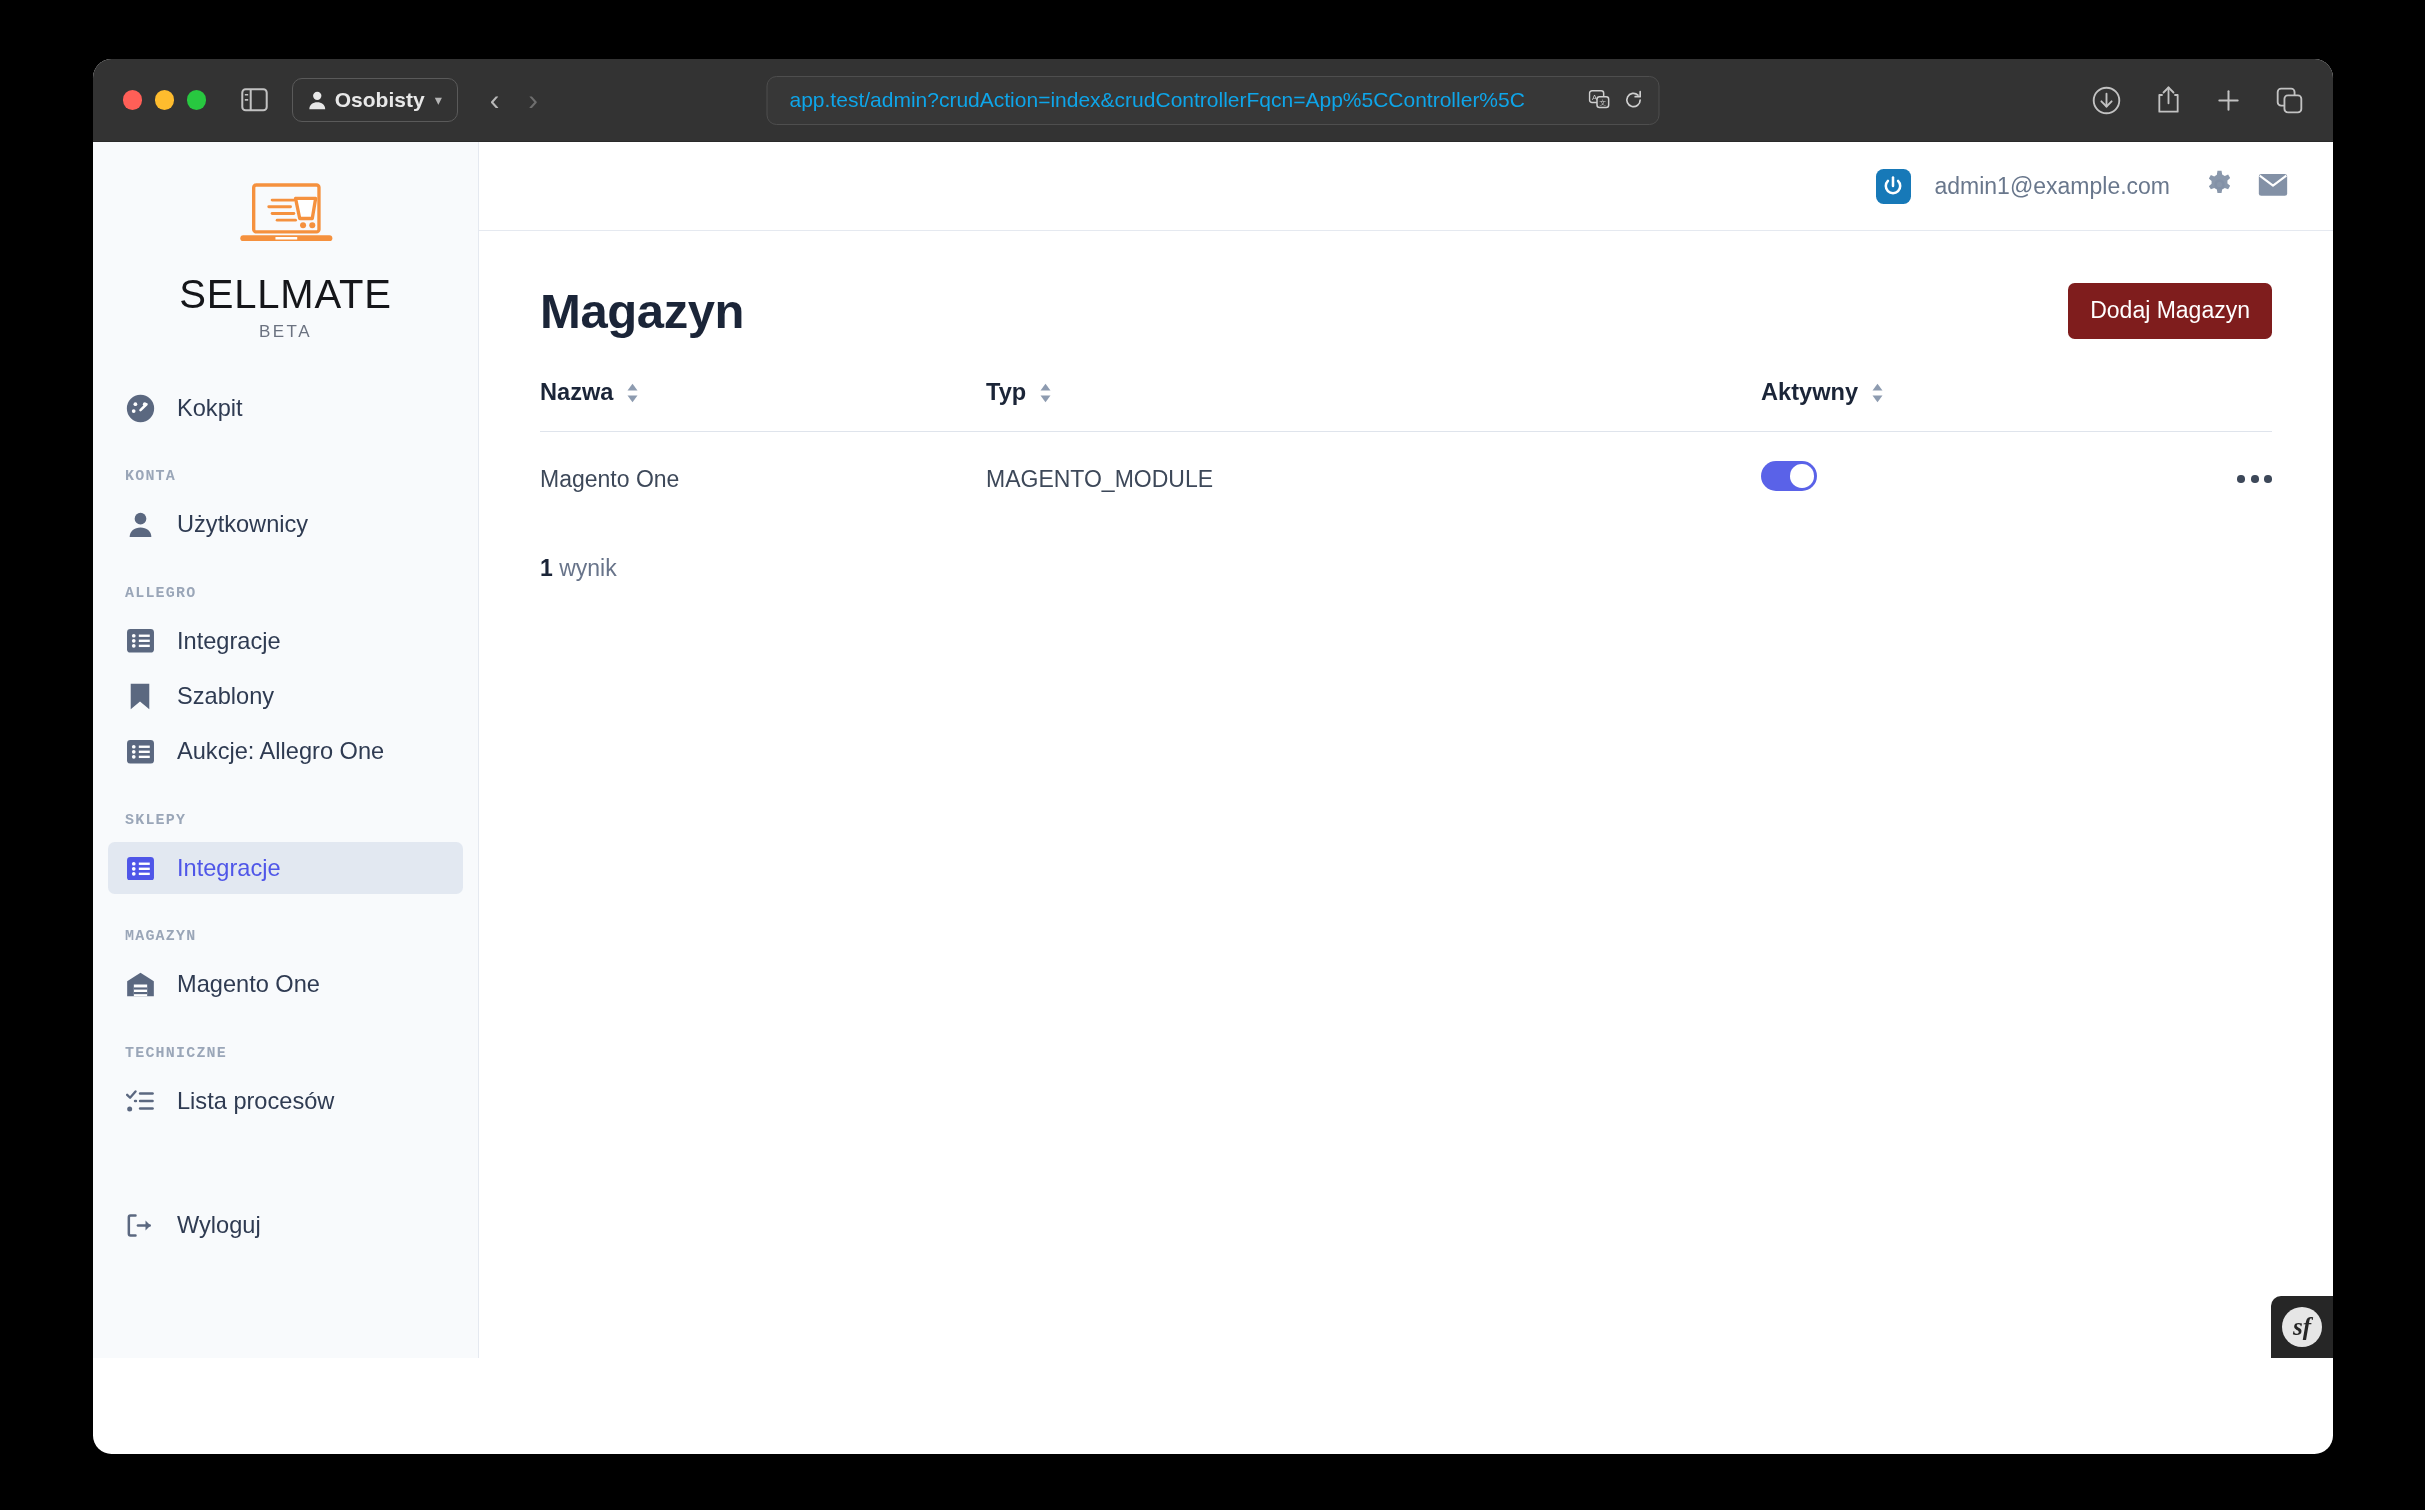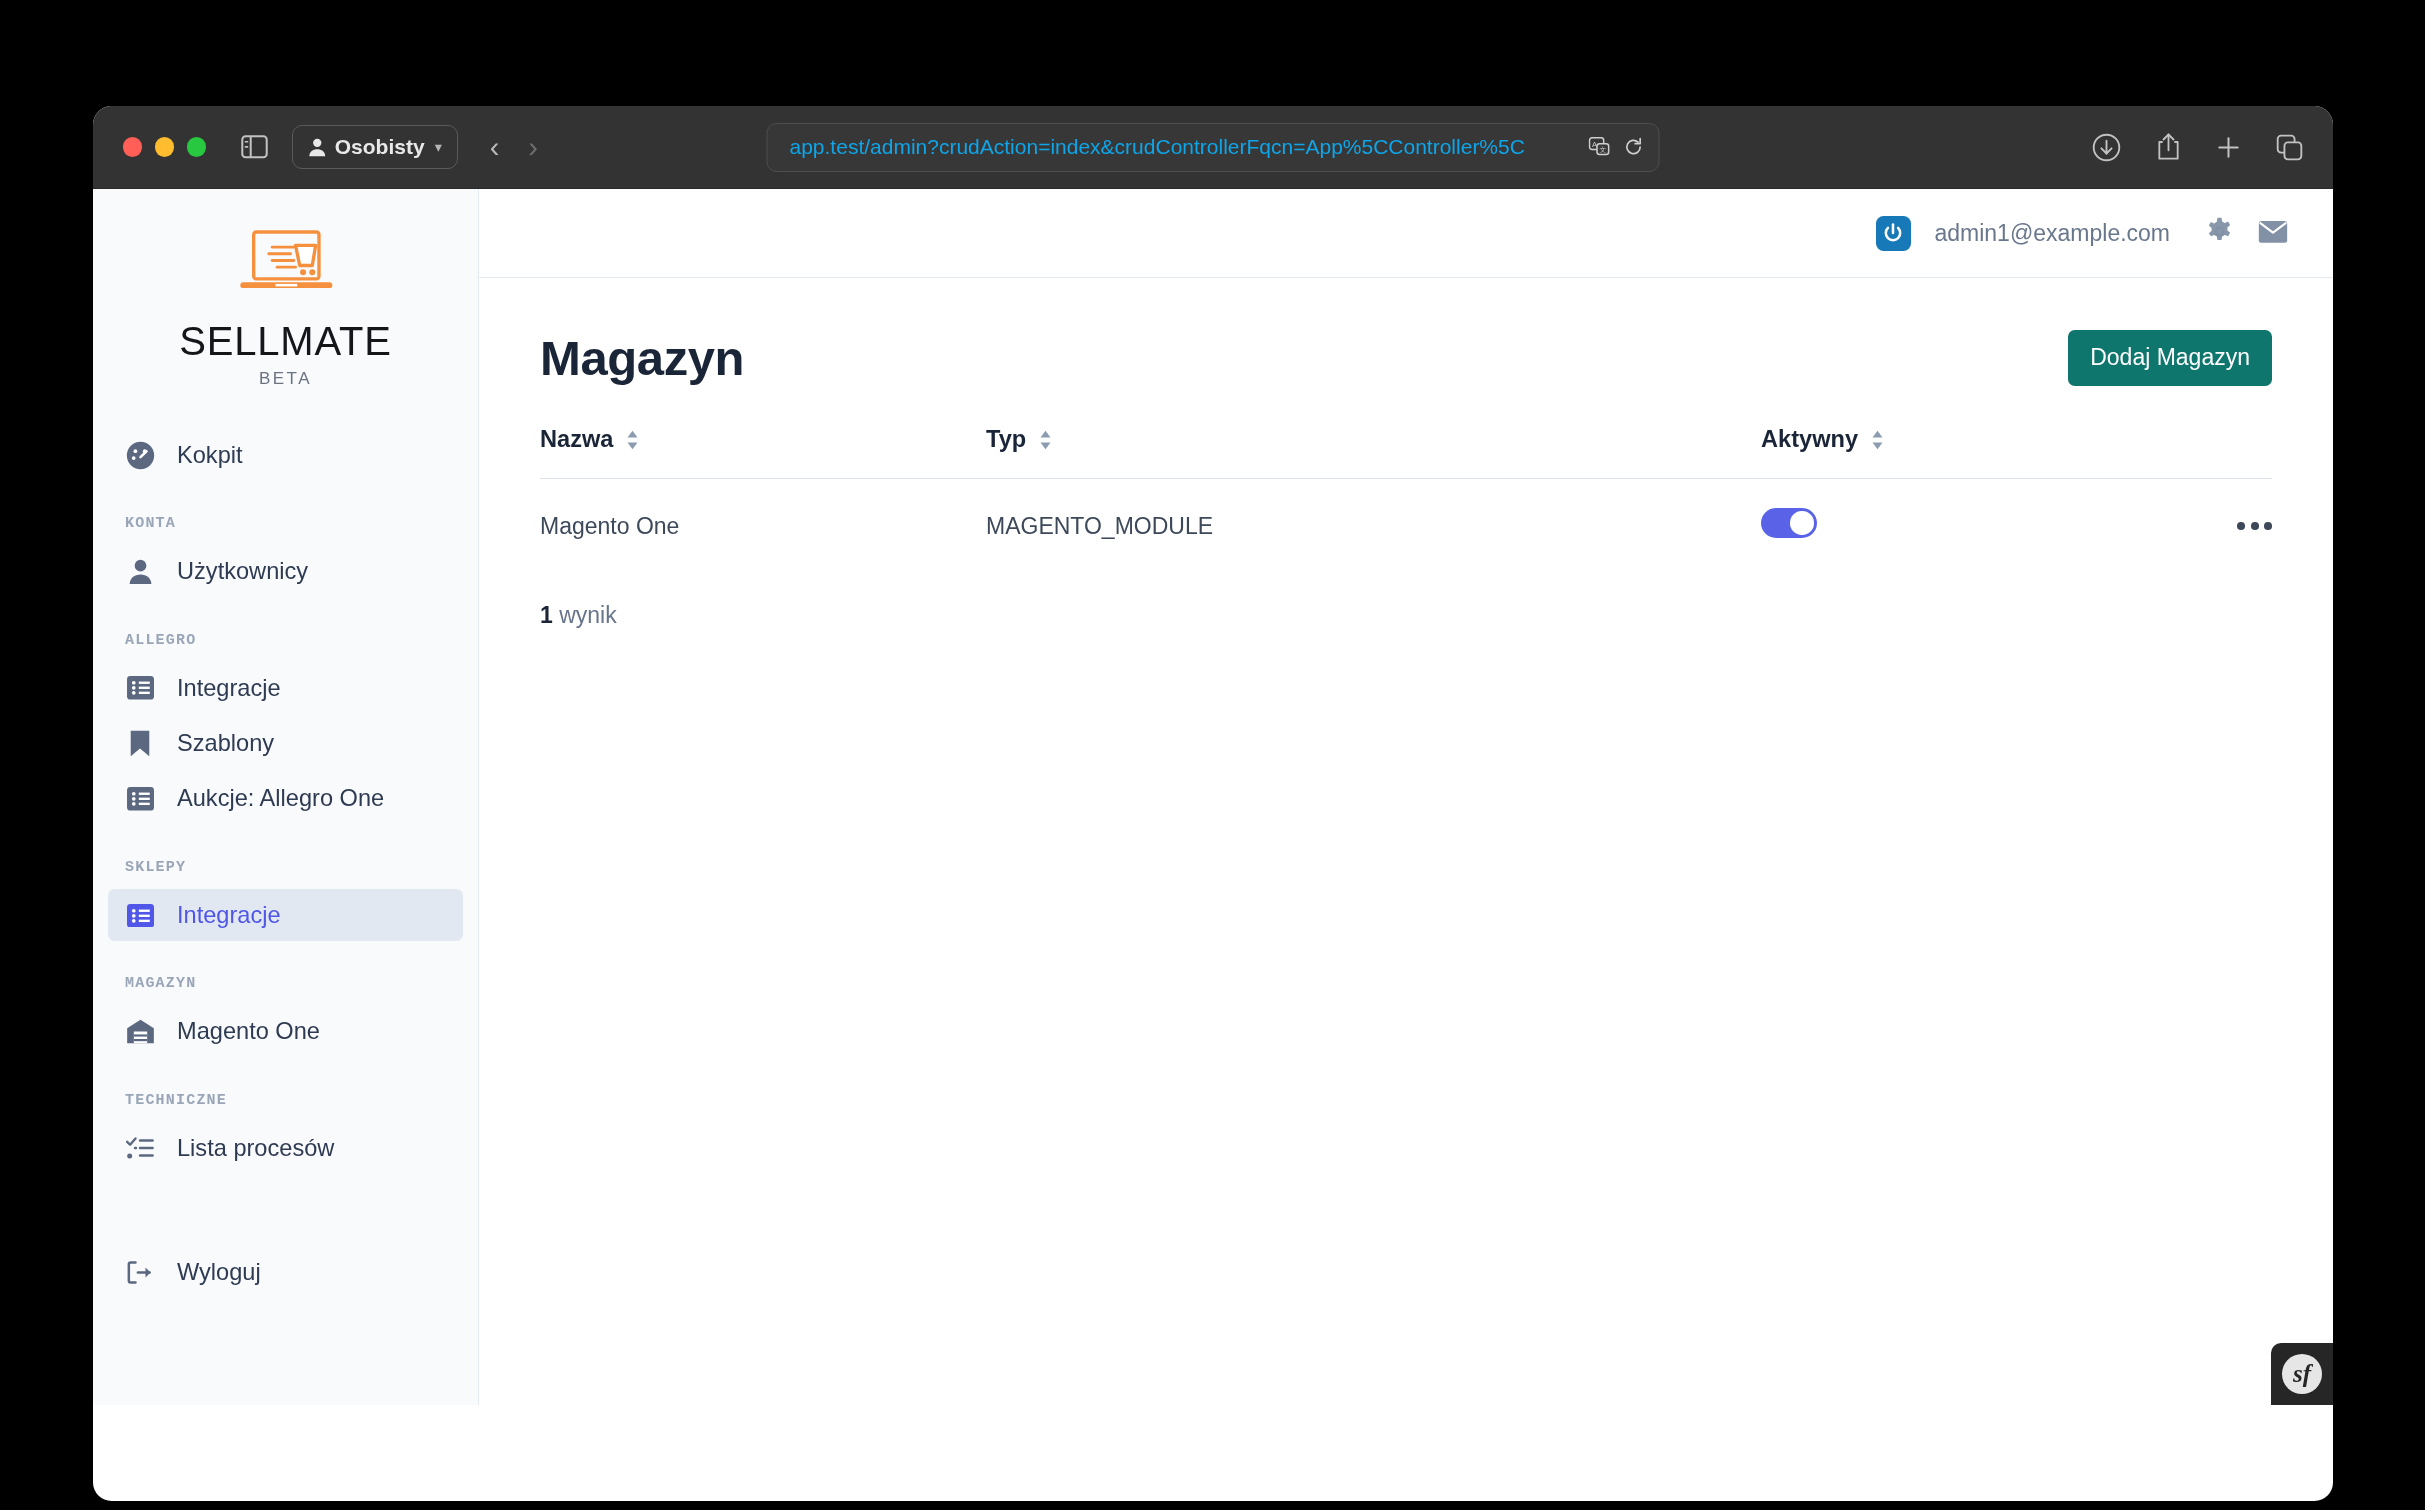--- a/index.html
+++ b/index.html
@@ -24,21 +24,20 @@
   .browser-window {
     position: absolute;
     left: 93px;
     top: 59px;
     width: 2240px;
     height: 1395px;
     border-radius: 18.5px;
     overflow: hidden;
     background: #ffffff;
     box-shadow: 0 25px 67px rgba(0,0,0,0.55);
-    margin-top: 47px;
   }
 
   
   .browser-toolbar {
     position: relative;
     height: 83px;
     background: #333333;
     display: flex;
     align-items: center;
     padding: 0 30px;
@@ -276,21 +275,21 @@
     justify-content: space-between;
     margin-bottom: 40px;
   }
   .page-title {
     font-size: 49px;
     font-weight: bold;
     color: #1b2538;
     letter-spacing: -0.4px;
   }
   .add-btn {
-    background: #0f766e;
+    background: #7f1d1d;
     color: #ffffff;
     font-size: 23px;
     border: none;
     border-radius: 6.7px;
     padding: 14.3px 22px;
     cursor: pointer;
     font-family: "Liberation Sans", sans-serif;
   }
 
   table.data-table {

